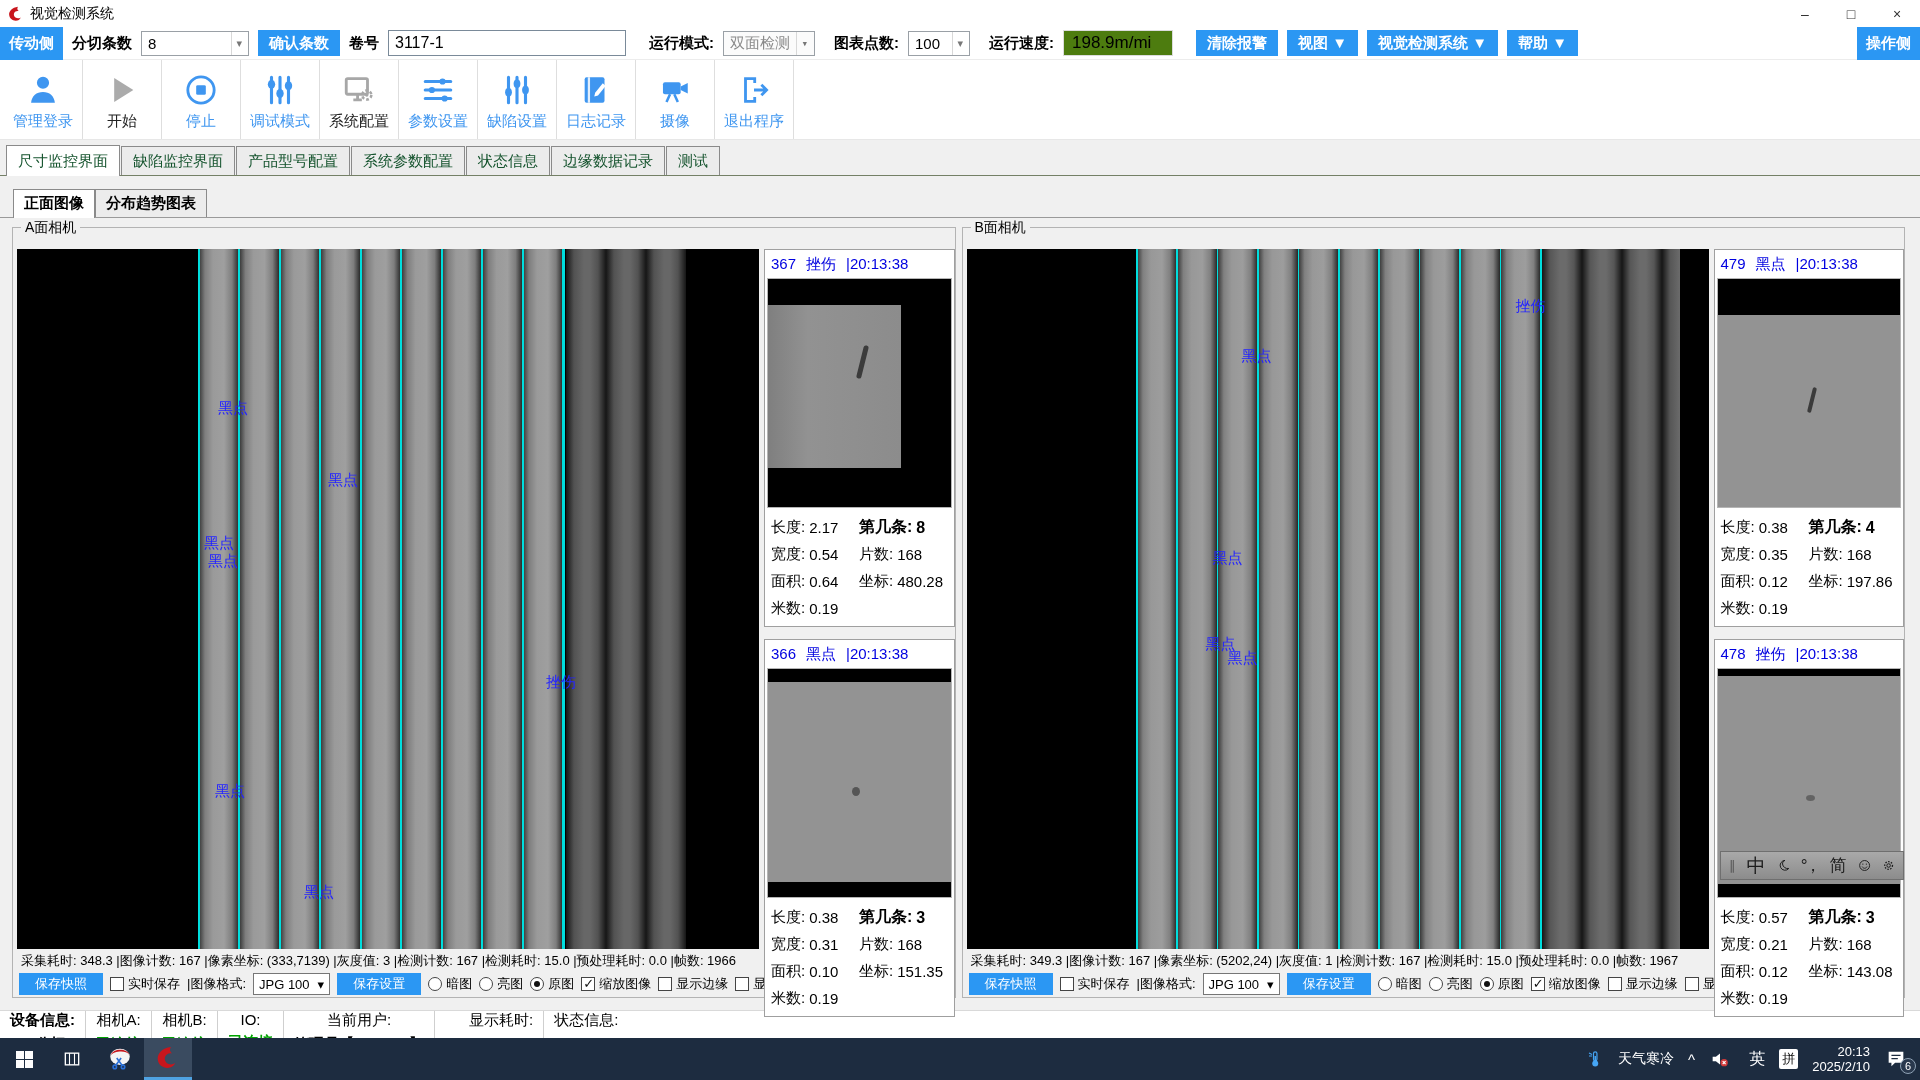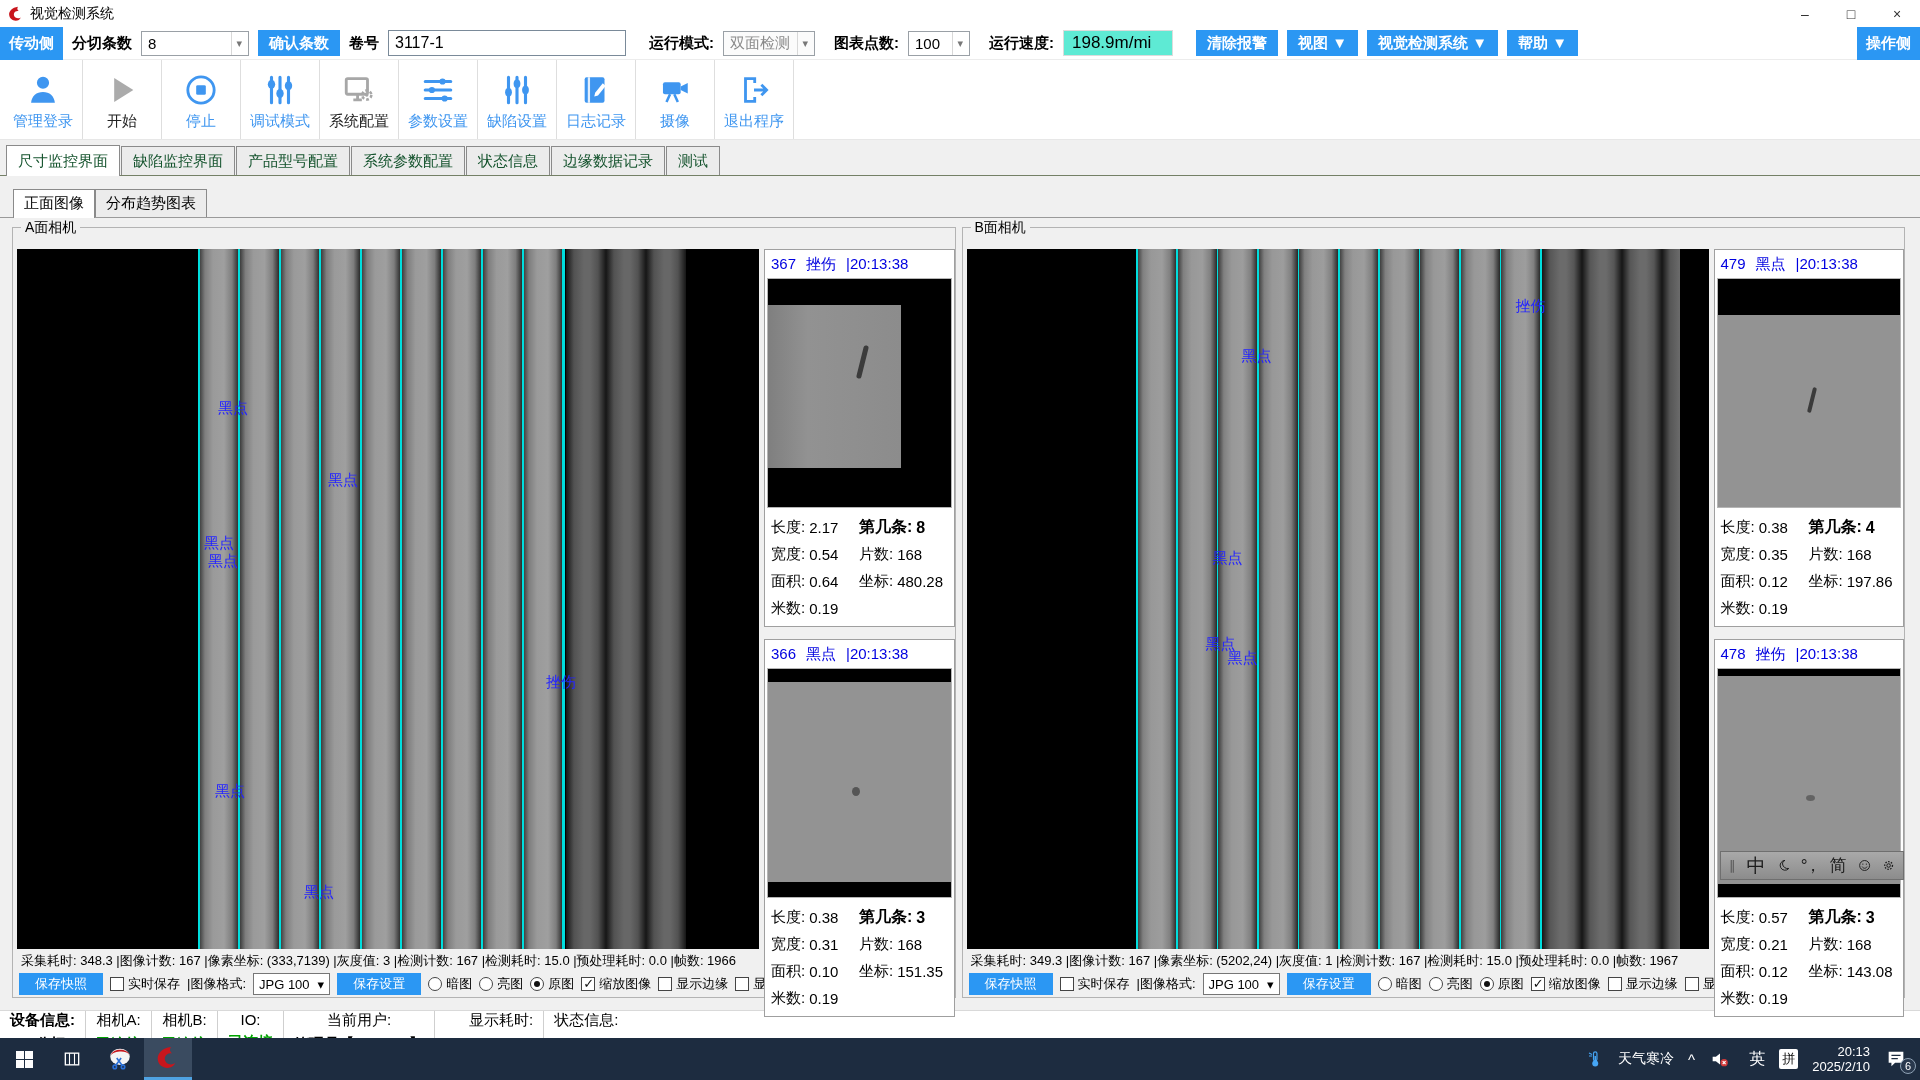--- a/index.html
+++ b/index.html
@@ -13,38 +13,38 @@
   .titlebar .title { font-size:14px; }
   .win-controls { margin-left:auto; display:flex; height:100%; }
   .win-btn { width:46px; display:flex; align-items:center; justify-content:center; font-size:14px; color:#333; cursor:default; }
 
   
   .toolbar1 { height:33px; background:#fff; display:flex; align-items:center; gap:9px; border-bottom:1px solid #ececec; }
   .side-tag { height:33px; padding:0 9px; background:#2b97f3; color:#fff; font-weight:bold; font-size:15px; display:flex; align-items:center; }
   .tb-label { font-weight:bold; font-size:15px; }
   .combo { background:#fff; border:1px solid #9aa0a6; height:25px; display:inline-flex; align-items:center; justify-content:space-between; padding:0 2px 0 6px; font-size:15px; }
   .combo .arr { color:#777; font-size:11px; margin-left:6px; border-left:1px solid #d8d8d8; padding:0 4px; align-self:stretch; display:flex; align-items:center; }
-  .combo.gray { color:#8a8a8a; background:#fbfbfb; }
+  .combo.gray { color:#8a8a8a; background:#fbfbfb;font-family:Liberation Mono, monospace; }
   .tb-input { border:1px solid #7a8a99; height:26px; font-size:16px; padding:0 6px; font-family:"Liberation Sans",sans-serif; }
-  .speed-box { border:1px solid #dcdcdc; background:#5eead4; height:26px; min-width:110px; display:flex; align-items:center; padding:0 8px; font-size:17px; }
+  .speed-box { border:1px solid #dcdcdc; background:#4d7c0f; height:26px; min-width:110px; display:flex; align-items:center; padding:0 8px; font-size:17px; }
   .blue-btn { background:#2b97f3; color:#fff; border:none; height:26px; padding:0 11px; font-size:15px; font-weight:bold; font-family:"Liberation Sans",sans-serif; cursor:default; }
   .spacer { flex:1; }
 
   
   .toolbar2 { height:80px; background:#fff; display:flex; align-items:stretch; padding-left:4px; border-bottom:1px solid #e7e7e7; }
   .tool-item { width:79px; display:flex; flex-direction:column; align-items:center; justify-content:center; gap:5px; border-right:1px solid #dedede; padding-top:4px; }
   .tool-item .tl { font-size:15px; color:#3f96f0; }
   .tool-item.disabled .tl { color:#222; }
 
   
   .tabstrip { height:36px; padding:7px 0 0 6px; display:flex; align-items:flex-end; background:#f0f0f0; border-bottom:1px solid #748066; }
   .tab { height:29px; line-height:27px; padding:0 11px; font-size:15px; border:1px solid #8a8a8a; border-bottom:none; background:#ececec; margin-right:1px; color:#14532d; }
   .tab.active { background:#fff; height:31px; line-height:30px; position:relative; top:1px; }
   .subtabstrip { height:42px; padding:13px 0 0 13px; display:flex; align-items:flex-end; background:#f0f0f0; border-bottom:1px solid #9a9a9a; }
-  .subtab { height:28px; line-height:26px; padding:0 10px; font-size:15px; border:1px solid #8a8a8a; border-bottom:none; background:#ececec; }
+  .subtab { height:28px; line-height:26px; padding:0 10px; font-size:15px; border:1px solid #8a8a8a; border-bottom:none; background:#ececec;font-weight:bold; }
   .subtab.active { background:#fff; height:29px; position:relative; top:1px; }
 
   
   .panels { display:flex; gap:6px; margin:9px 15px 0 12px; height:771px; }
   .panel { flex:1; border:1px solid #b3b3b3; background:#f0f0f0; position:relative; padding:21px 0 0 4px; }
   .panel-title { position:absolute; top:-9px; left:8px; background:#f0f0f0; padding:0 4px; font-size:14px; }
   .panel-body { display:flex; }
   .cam-stack { width:742px; display:flex; flex-direction:column; }
   .cam { width:742px; height:700px; background:#000; position:relative; overflow:hidden; }
   .layer { position:absolute; top:0; height:100%; }

